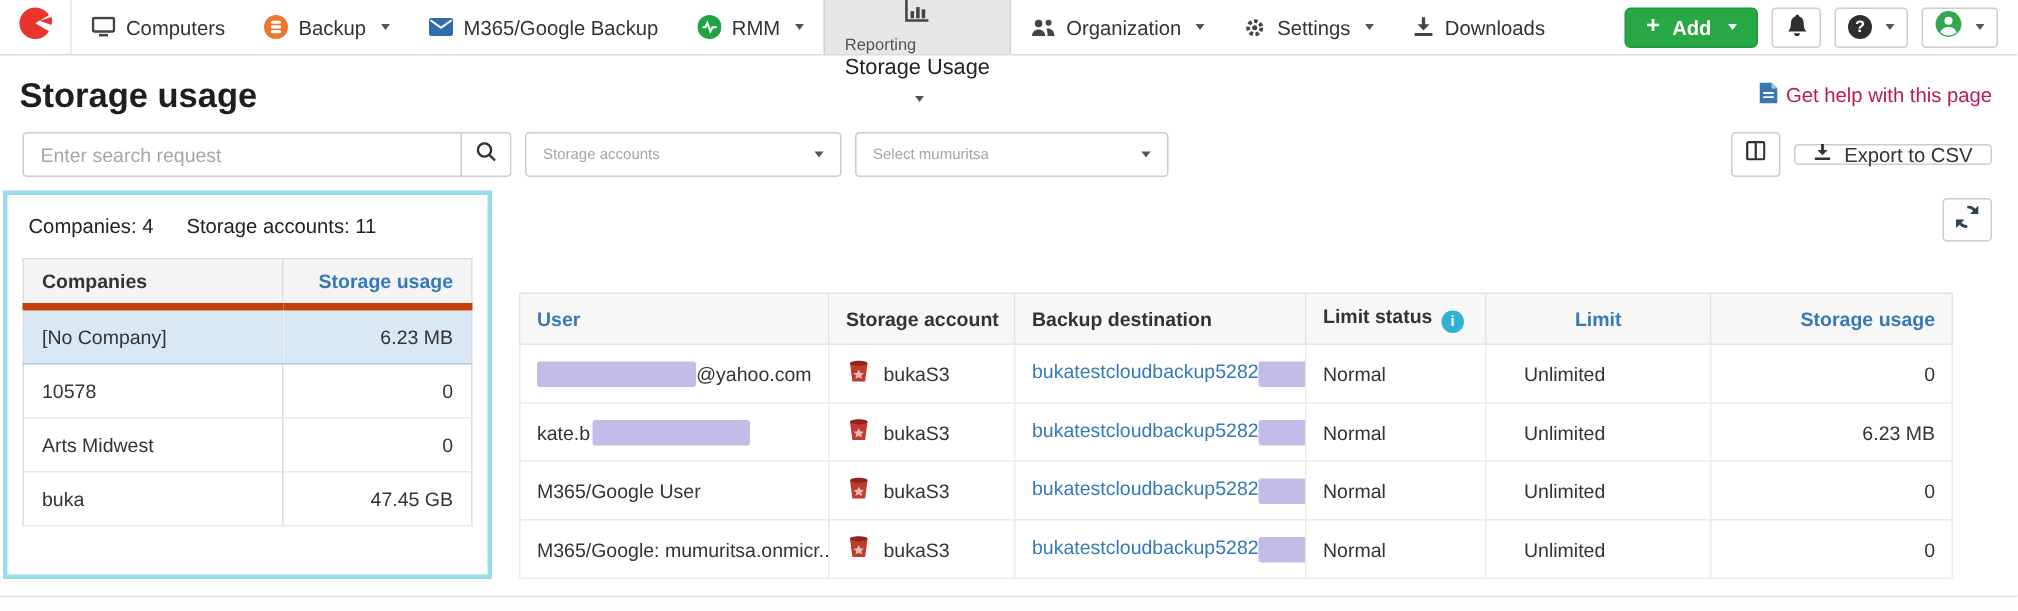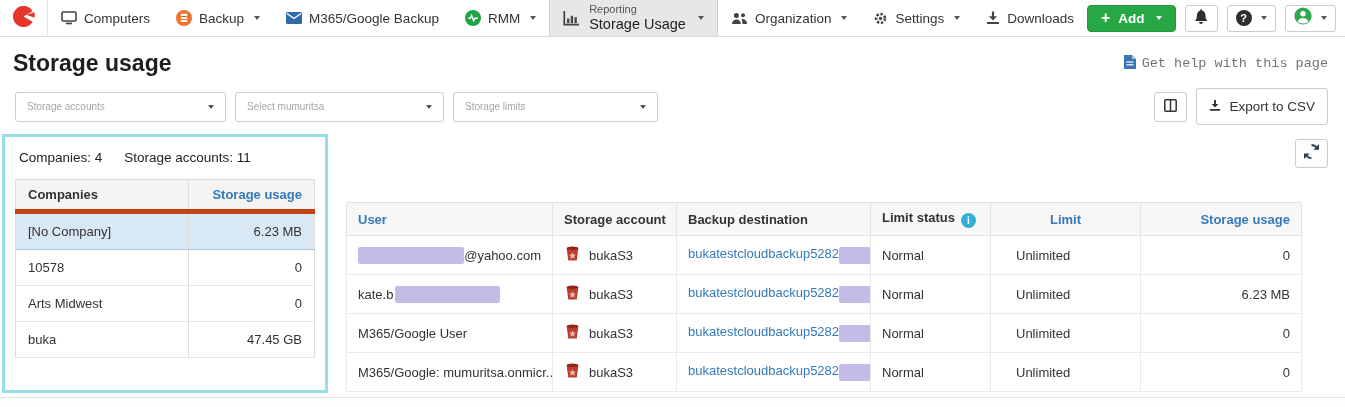--- a/index.html
+++ b/index.html
@@ -6,47 +6,47 @@
   body { margin:0; background:#fff; font-family:"Liberation Sans", sans-serif; }
   .page { position:relative; width:1345px; height:407px; background:#fff; overflow:hidden; }
 
   
   .navbar { height:37px; border-bottom:1px solid #dcdcdc; display:flex; align-items:stretch; background:#fff; }
   .logo-wrap { display:flex; align-items:center; padding:0 12px; border-right:1px solid #e6e6e6; cursor:pointer; }
   .nav-items { display:flex; align-items:stretch; }
   .nav-item { display:flex; align-items:center; gap:7px; padding:0 13px; font-size:13.5px; color:#333; cursor:pointer; white-space:nowrap; }
   .nav-item .ic { display:flex; align-items:center; }
   .caret { width:0; height:0; border-left:3.5px solid transparent; border-right:3.5px solid transparent; border-top:4px solid #555; display:inline-block; margin-left:3px; }
-  .nav-item.active-tab { background:#e7e7e7; border-left:1px solid #d2d2d2; border-right:1px solid #d2d2d2; gap:9px; }
+  .nav-item.active-tab { background:#e7e7e7; border-left:1px solid #d2d2d2; border-right:1px solid #d2d2d2; gap:9px;flex-direction:column; }
   .tab-text { display:flex; flex-direction:column; line-height:1.2; }
   .tab-kicker { font-size:11px; color:#555; }
   .tab-title { font-size:14.5px; color:#222; }
   .nav-right { margin-left:auto; display:flex; align-items:center; gap:9px; padding-right:13px; }
   .btn-add { background:#28a745; color:#fff; border:1px solid #219a3c; border-radius:4px; height:27px; padding:0 13px; display:flex; align-items:center; gap:8px; font-size:13.5px; font-weight:700; cursor:pointer; }
   .btn-add .plus { font-size:16px; font-weight:700; line-height:1; }
   .btn-add .caret { border-top-color:#fff; }
   .icon-btn { height:27px; min-width:33px; padding:0 8px; background:#fff; border:1px solid #ccc; border-radius:3px; display:flex; align-items:center; justify-content:center; gap:6px; cursor:pointer; }
   .q-circle { width:16px; height:16px; border-radius:50%; background:#2f2f2f; color:#fff; font-size:11px; font-weight:700; display:flex; align-items:center; justify-content:center; }
 
   
   .page-header { display:flex; align-items:center; justify-content:space-between; padding:13px 17px 2px 13px; }
   .page-title { font-size:23px; font-weight:700; color:#1e1e1e; }
-  .help-link { color:#737373; font-size:13.5px; display:flex; align-items:center; gap:6px; cursor:pointer;font-family:Liberation Mono, monospace; }
+  .help-link { color:#be185d; font-size:13.5px; display:flex; align-items:center; gap:6px; cursor:pointer; }
 
   
   .filters { display:flex; align-items:center; gap:9px; padding:9px 17px 0 15px; }
   .search-group { display:flex; }
   .search-input { width:293px; height:30px; border:1px solid #ccc; border-radius:3px 0 0 3px; padding:0 11px; font-size:13px; color:#333; outline:none; font-family:"Liberation Sans", sans-serif; }
   .search-input::placeholder { color:#a6a6a6; }
   .search-btn { width:33px; height:30px; background:#fff; border:1px solid #ccc; border-left:none; border-radius:0 3px 3px 0; display:flex; align-items:center; justify-content:center; cursor:pointer; }
   .dropdown { height:30px; border:1px solid #ccc; border-radius:3px; background:#fff; display:flex; align-items:center; justify-content:space-between; padding:0 11px; font-size:10px; color:#a6a6a6; cursor:pointer; }
   .dd-accounts { width:211px; } .dd-companies { width:209px; } .dd-limits { width:205px; }
   .filters .spacer { flex:1; }
   .btn-columns { width:33px; height:30px; background:#fff; border:1px solid #ccc; border-radius:3px; display:flex; align-items:center; justify-content:center; cursor:pointer; }
-  .btn-export { height:37px; padding:0 12px; background:#fff; border:1px solid #ccc; border-radius:3px; display:flex; align-items:center; gap:8px; font-size:13.5px; color:#333; cursor:pointer; }
+  .btn-export { height:14px; padding:0 12px; background:#fff; border:1px solid #ccc; border-radius:3px; display:flex; align-items:center; gap:8px; font-size:13.5px; color:#333; cursor:pointer; }
 
   
   .content { position:relative; margin-top:9px; padding:0 17px 0 2px; display:flex; align-items:flex-start; }
   .left-panel { width:326px; border:3px solid #99dcec; background:#fff; padding:8px 10px 0 10px; height:259px; flex:none; }
   .stats { display:flex; gap:22px; font-size:13.5px; color:#222; margin:5px 4px 14px 4px; }
   .companies-table { width:100%; border-collapse:collapse; font-size:13px; table-layout:fixed; }
   .companies-table th, .companies-table td { overflow:hidden; white-space:nowrap; }
   .companies-table thead th { background:#f4f4f4; border:1px solid #ddd; padding:7px 12px; }
   .th-companies { text-align:left; color:#333; font-weight:700; font-size:13px; }
   .th-cusage { text-align:right; color:#3579b8; font-weight:600; font-size:13px; cursor:pointer; }
@@ -215,30 +215,37 @@
             <path d="M8 0l4 4H8z" fill="#a8c4dd"></path>
             <line x1="2.5" y1="7" x2="9.5" y2="7" stroke="#fff" stroke-width="1.2"></line>
             <line x1="2.5" y1="9.8" x2="9.5" y2="9.8" stroke="#fff" stroke-width="1.2"></line>
           </svg>
       </span>
       <span>Get help with this page</span>
     </div>
   </div>
 
   <div class="filters">
+    <div class="search-group">
+      <input class="search-input" type="text" placeholder="Enter search request" style="">
+      <div class="search-btn">
+        <span>
+          <svg width="14" height="14" viewBox="0 0 14 14" fill="none" stroke="#333" stroke-width="1.6">
+              <circle cx="6" cy="6" r="4.4"></circle>
+              <path d="M9.4 9.4 L13 13"></path>
+            </svg>
+        </span>
+      </div>
+    </div>
     <div class="dropdown dd-accounts">
       <span>Storage accounts</span>
       <span class="caret"></span>
     </div>
     <div class="dropdown dd-companies">
       <span>Select mumuritsa</span>
-      <span class="caret"></span>
-    </div>
-    <div class="dropdown dd-limits">
-      <span>Storage limits</span>
       <span class="caret"></span>
     </div>
     <div class="spacer"></div>
     <div class="btn-columns">
       <span>
         <svg width="13" height="13" viewBox="0 0 13 13">
             <rect x="0.8" y="0.8" width="11.4" height="11.4" rx="1" fill="none" stroke="#333" stroke-width="1.5"></rect>
             <line x1="6.5" y1="1" x2="6.5" y2="12" stroke="#333" stroke-width="1.5"></line>
           </svg>
       </span>

